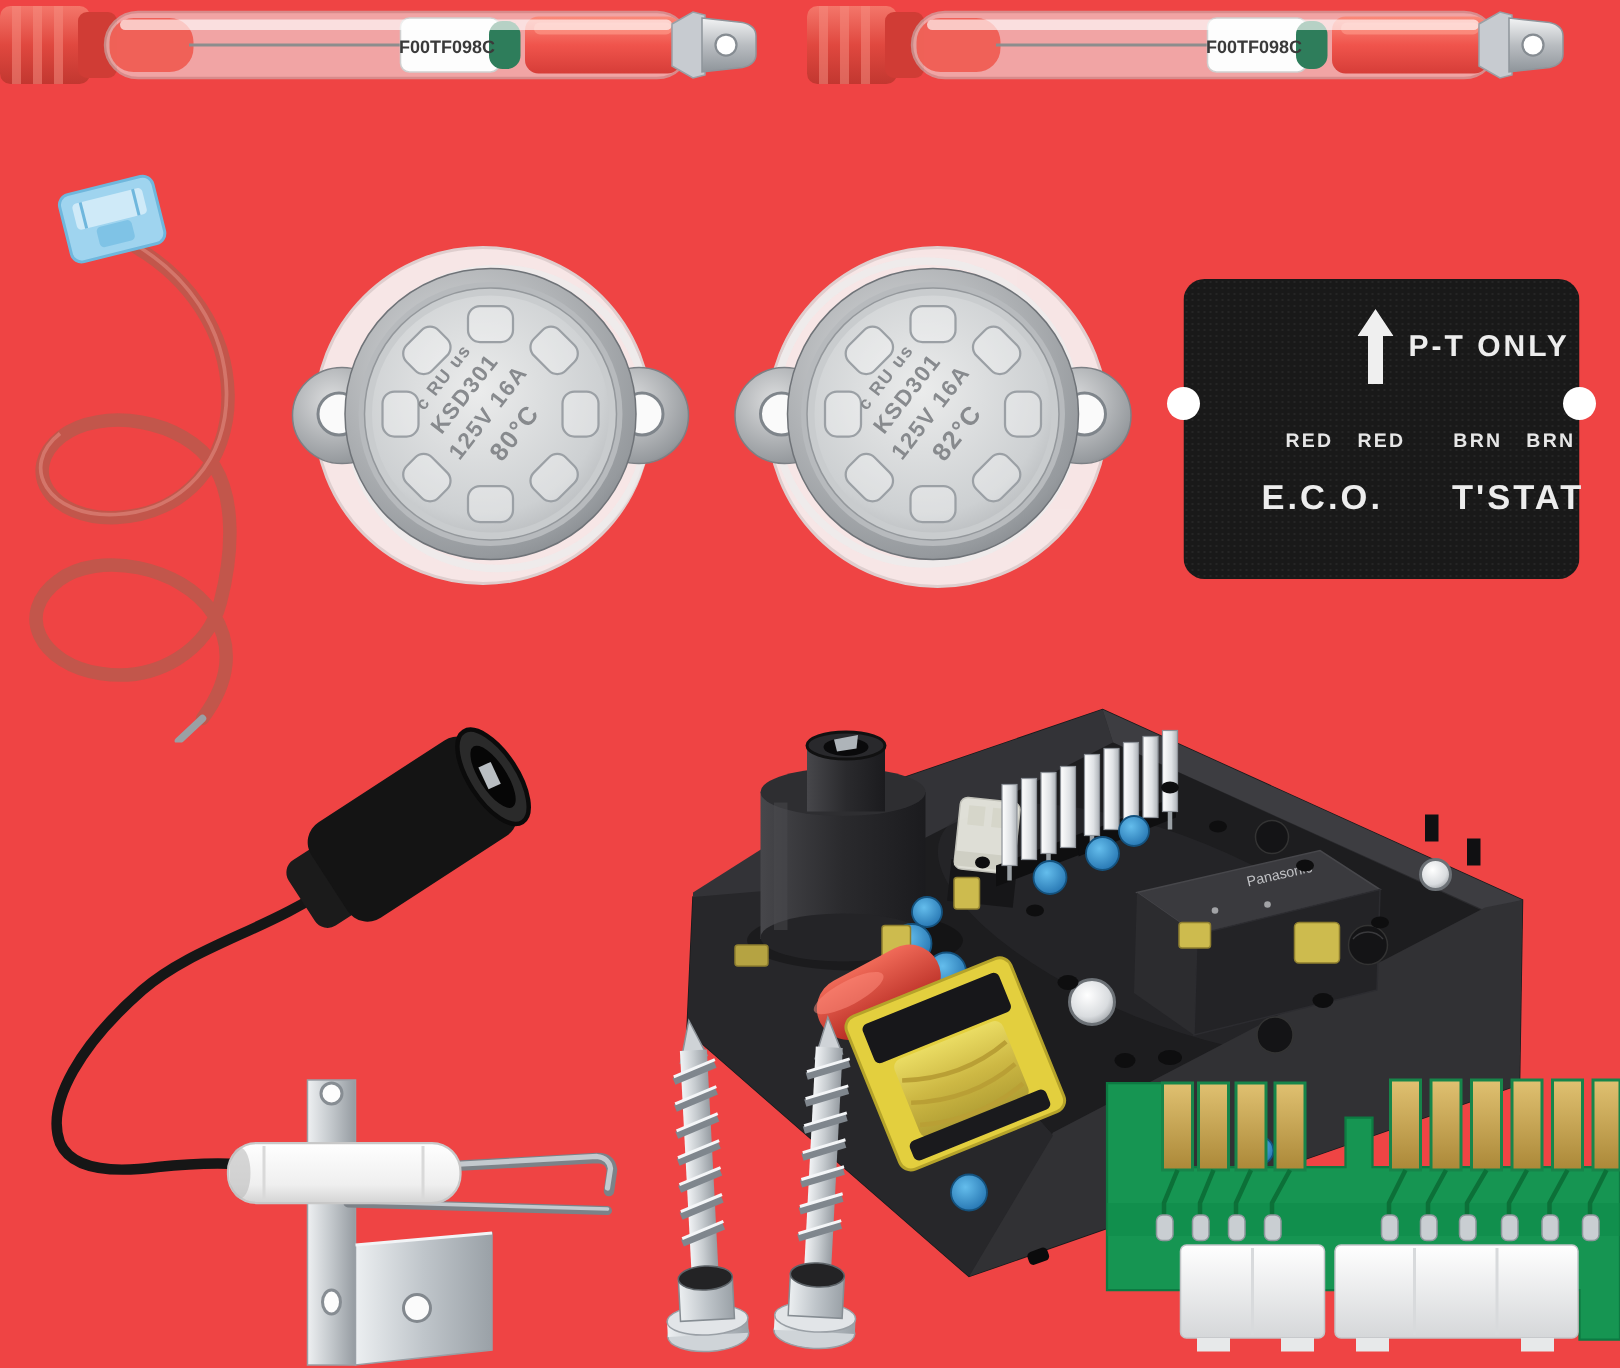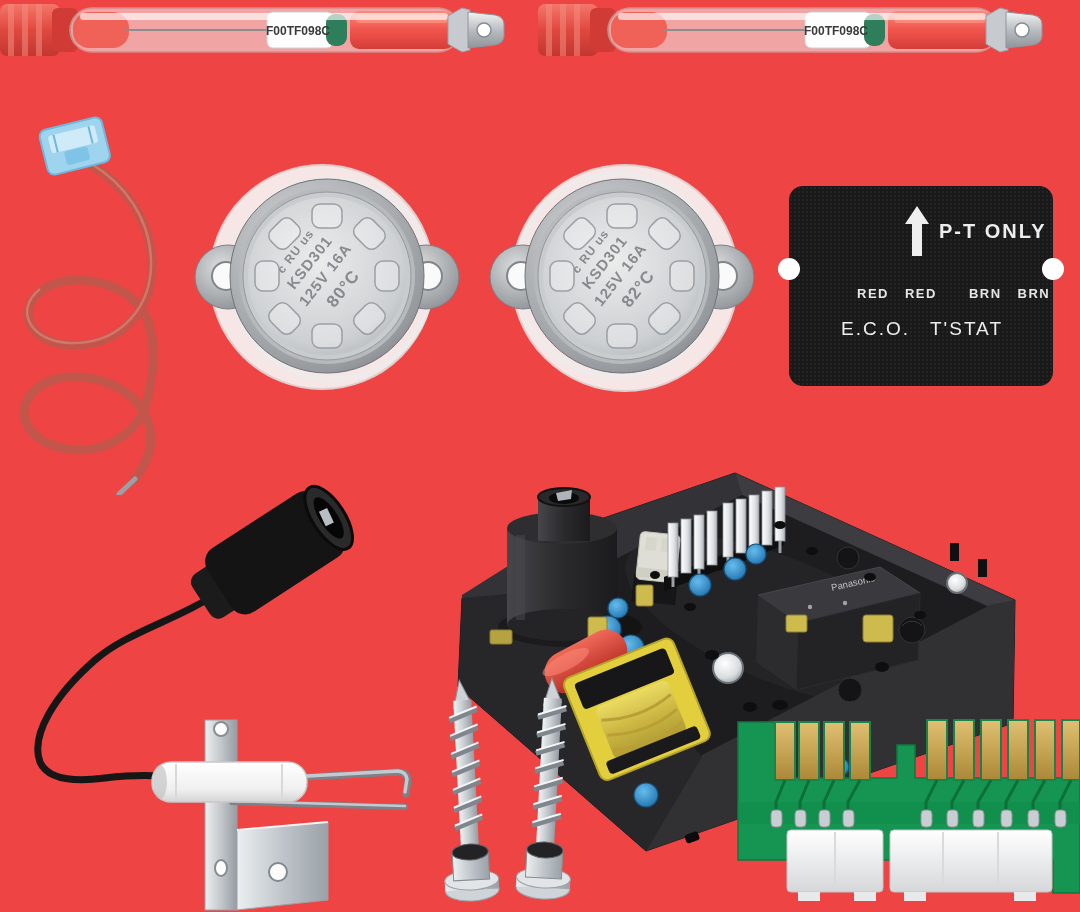--- a/index.html
+++ b/index.html
@@ -12,23 +12,23 @@
           background-image:radial-gradient(rgba(255,255,255,.05) 1px,transparent 1px);
           background-size:4px 4px;}
   .gasket .notch{position:absolute;width:22px;height:22px;border-radius:50%;background:#fff;top:72px;}
   .gasket .notch.l{left:-11px;} .gasket .notch.r{right:-11px;}
   .gasket .arrow{position:absolute;left:116px;top:20px;}
   .gasket .title{position:absolute;left:150px;top:34px;color:#ededed;font-size:20px;font-weight:bold;
                  letter-spacing:2px;white-space:nowrap;}
   .gasket .wires{position:absolute;left:32px;top:100px;color:#e6e6e6;font-size:13px;font-weight:bold;
                  letter-spacing:1.5px;display:flex;margin-left:36px;}
   .gasket .wires .w2{margin-left:16px;} .gasket .wires .w3{margin-left:32px;} .gasket .wires .w4{margin-left:16px;}
-  .gasket .bottomrow{position:absolute;left:52px;top:132px;color:#ededed;font-size:19px;font-weight:normal;
+  .gasket .bottomrow{position:absolute;left:52px;top:132px;color:#ededed;font-size:23px;font-weight:bold;
                  letter-spacing:2px;display:flex;align-items:flex-end;}
-  .gasket .bottomrow .tstat{margin-left:20px;}
+  .gasket .bottomrow .tstat{margin-left:46px;}
   svg text{font-family:"Liberation Sans",sans-serif;}
 </style>
 </head>
 <body>
 
 <div class="scene">
 
 <svg width="0" height="0" style="position:absolute">
 <defs>
   <linearGradient id="silverH" x1="0" y1="0" x2="0" y2="1">

